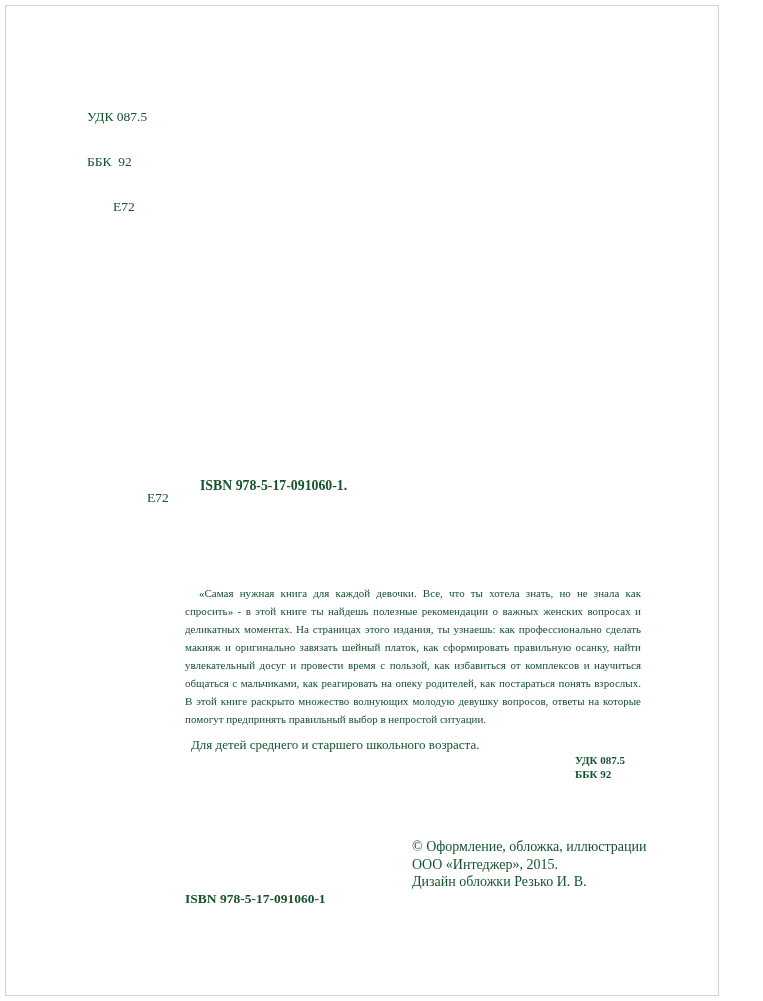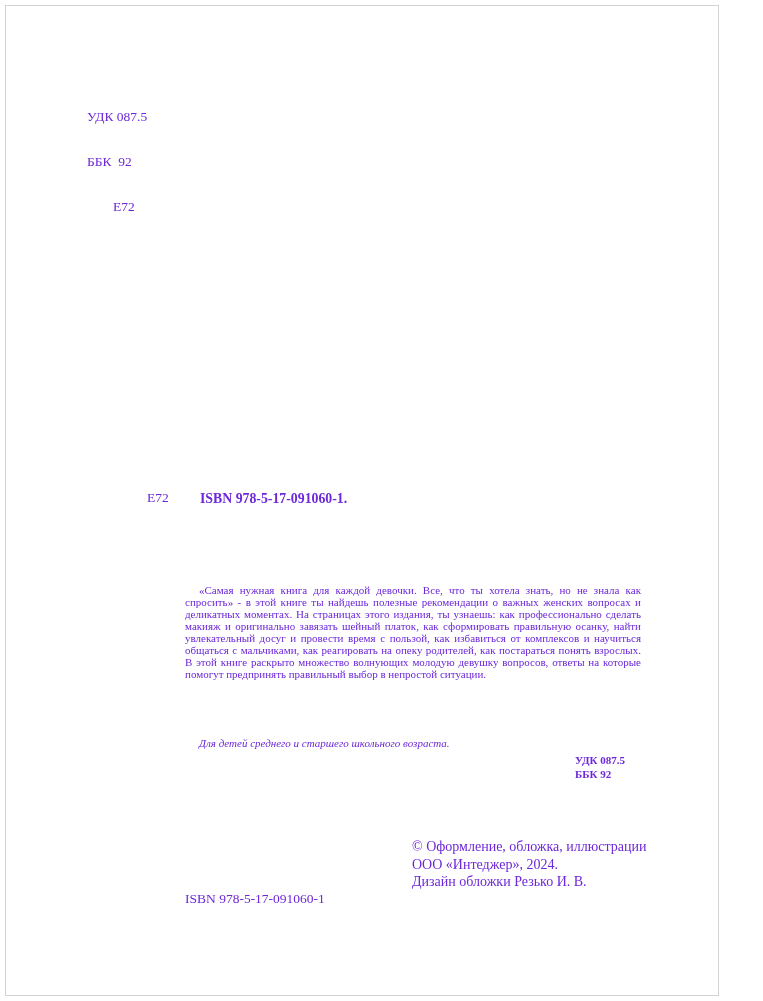--- a/index.html
+++ b/index.html
@@ -6,21 +6,21 @@
     margin: 0;
     padding: 0;
     background: #ffffff;
   }
   .page {
     position: relative;
     width: 724px;
     height: 1001px;
     background: #ffffff;
     font-family: "Liberation Serif", "DejaVu Serif", serif;
-    color: #6d28d9;
+    color: #14532d;
     overflow: hidden;
   }
   .page-frame {
     position: absolute;
     left: 5px;
     top: 5px;
     right: 5px;
     bottom: 5px;
     border: 1px solid #d3d3d3;
     pointer-events: none;
@@ -56,44 +56,43 @@
     text-align: justify;
   }
   .bib-author {
     font-weight: bold;
     text-indent: 15px;
   }
   .bib-desc {
     text-indent: 15px;
   }
   .bib-isbn {
-    margin-top: 18px;
+    margin-top: 5px;
     font-weight: bold;
     text-indent: 15px;
     text-align: left;
   }
 
   
   .annotation {
     position: absolute;
     left: 185px;
     top: 584px;
     width: 456px;
     font-size: 11px;
-    line-height: 12px;
+    line-height: 18px;
     text-align: justify;
     text-indent: 14px;
   }
 
   .audience {
     position: absolute;
-    left: 199px;
+    left: 191px;
     top: 737px;
-    font-size: 11px;
-    font-style: italic;
+    font-size: 13px;
   }
 
   
   .bottom-codes {
     position: absolute;
     left: 575px;
     top: 753px;
     font-size: 11px;
     line-height: 14px;
     font-weight: bold;
@@ -107,21 +106,21 @@
     font-size: 14px;
     line-height: 17.5px;
   }
 
   
   .isbn-bottom {
     position: absolute;
     left: 185px;
     top: 891px;
     font-size: 13.5px;
-    font-weight: normal;
+    font-weight: bold;
   }
 </style>
 </head>
 <body>
 
 <div class="page">
   <div class="page-frame"></div>
 
   <div class="top-codes">
     <div>УДК 087.5</div>
@@ -139,18 +138,18 @@
 
   <div class="audience">Для детей среднего и старшего школьного возраста.</div>
 
   <div class="bottom-codes">
     <div>УДК 087.5</div>
     <div>ББК 92</div>
   </div>
 
   <div class="copyright-block">
     <div>© Оформление, обложка, иллюстрации</div>
-    <div>ООО «Интеджер», 2024.</div>
+    <div>ООО «Интеджер», 2015.</div>
     <div>Дизайн обложки Резько И. В.</div>
   </div>
 
   <div class="isbn-bottom">ISBN  978-5-17-091060-1</div>
 </div>
 
 </body></html>

